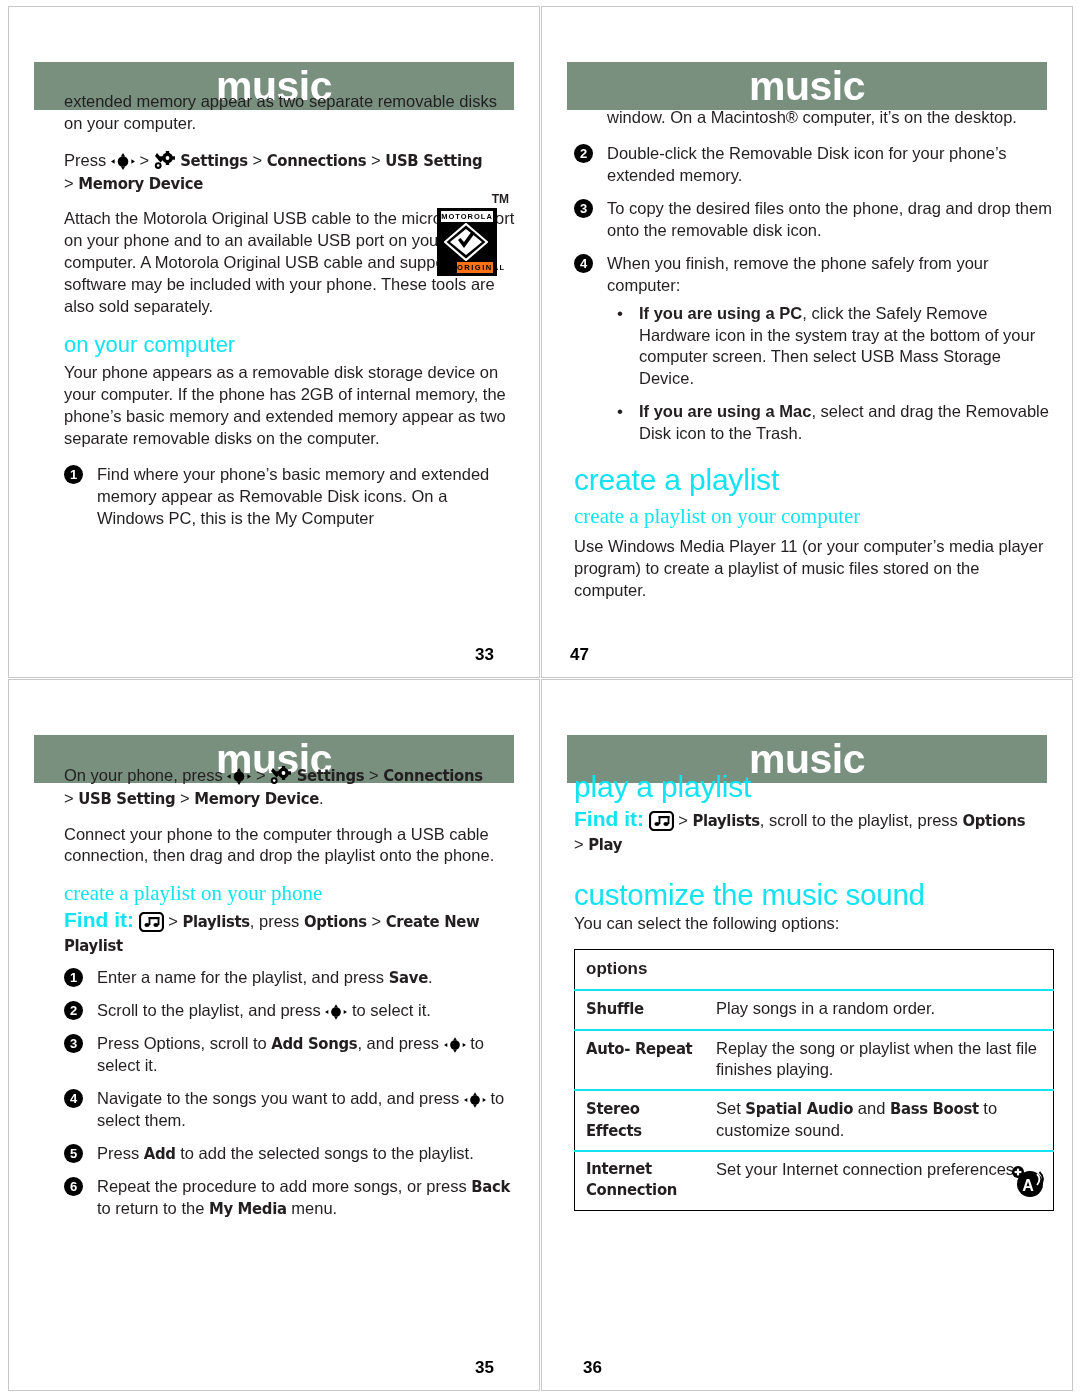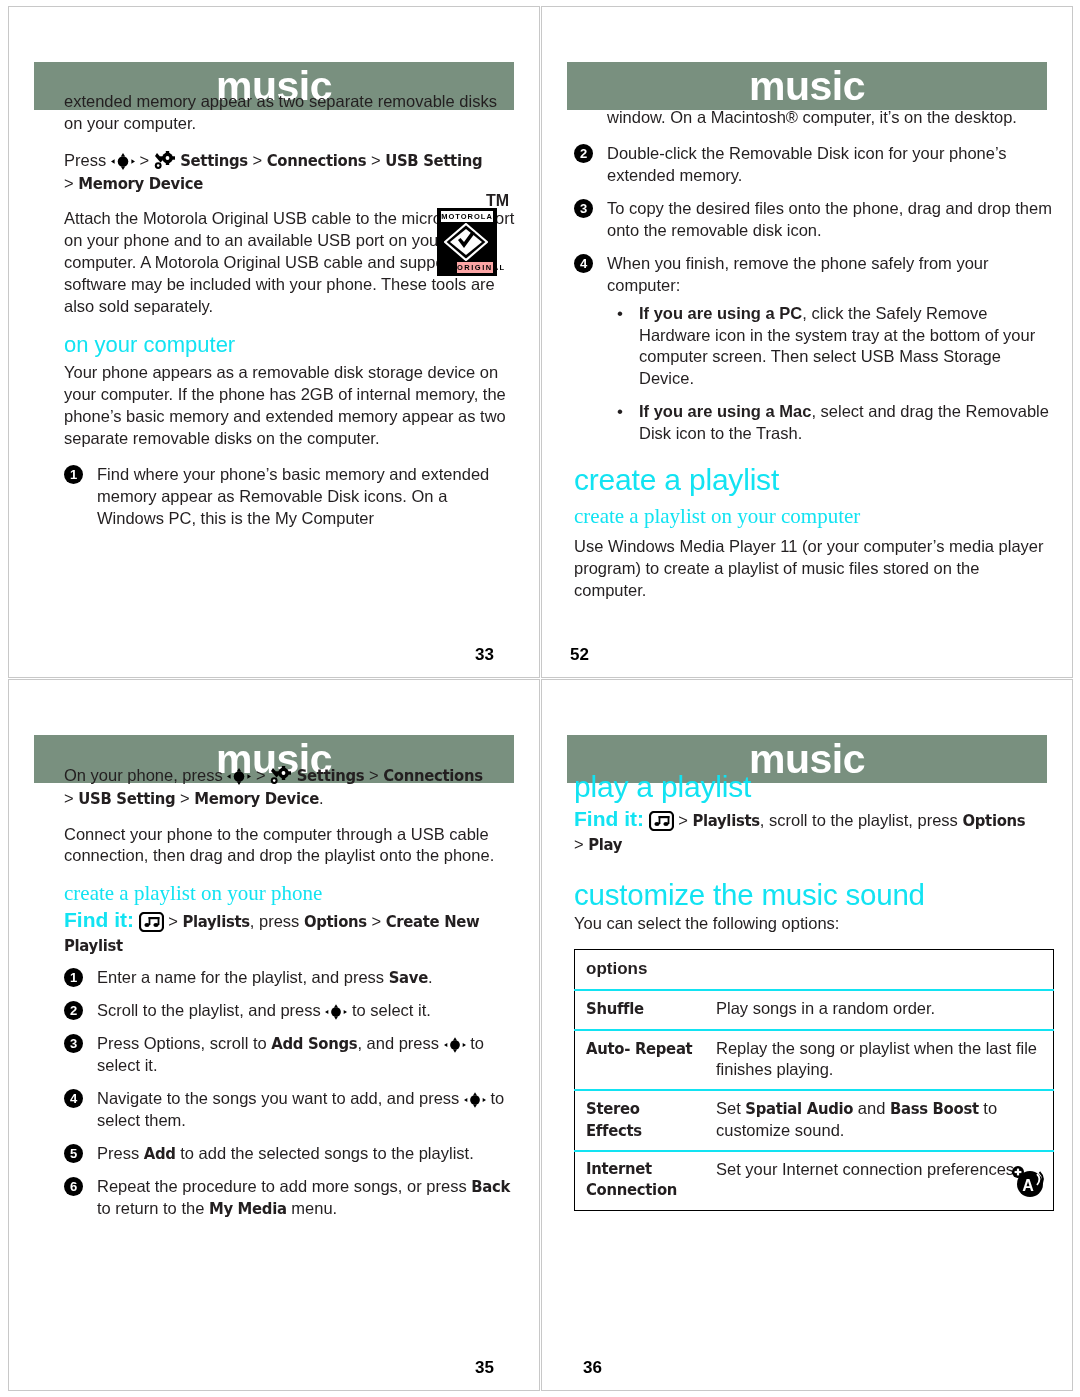--- a/index.html
+++ b/index.html
@@ -114,30 +114,30 @@
         <span>&gt;</span>
         <span class="cond">USB Setting</span><br>
         <span>&gt;</span>
         <span class="cond">Memory Device</span>
       </div>
 
       <div style="position:relative;">
         <p style="padding-right:0;">Attach the Motorola Original USB cable to the micro-USB port on your phone and to an available USB port on your computer. A Motorola Original USB cable and supporting software may be included with your phone. These tools are also sold separately.</p>
         <div style="position:absolute;right:10px;top:-4px;width:70px;">
           <div style="position:relative;">
-            <span style="position:absolute;right:-2px;top:-16px;font-size:16px;font-weight:bold;">TM</span>
+            <span style="position:absolute;right:-2px;top:-16px;font-size:12px;font-weight:bold;">TM</span>
             <div style="background:#000;width:60px;height:68px;position:relative;margin-top:4px;">
               <div style="position:absolute;left:4px;top:3px;right:4px;height:11px;background:#fff;color:#000;
                           font-size:7.5px;font-weight:bold;letter-spacing:1px;text-align:center;line-height:11px;">MOTOROLA</div>
               <svg style="position:absolute;left:7px;top:15px;" width="44" height="38" viewBox="0 0 44 38">
                 <polygon points="22,1 43,19 22,37 1,19" fill="none" stroke="#fff" stroke-width="2.2"></polygon>
                 <polygon points="22,6 38,19 22,32 6,19" fill="#fff"></polygon>
                 <path d="M14 17 L20 25 L31 10 L28 8 L20 19 L16.5 15 Z" fill="#000"></path>
               </svg>
-              <div style="position:absolute;left:20px;bottom:3px;right:4px;height:11px;background:#fca5a5;color:#000;
+              <div style="position:absolute;left:20px;bottom:3px;right:4px;height:11px;background:#f97316;color:#000;
                           font-size:7.5px;font-weight:bold;letter-spacing:1.5px;text-align:center;line-height:11px;">ORIGINAL</div>
             </div>
           </div>
         </div>
       </div>
 
       <h3 class="cy">on your computer</h3>
       <p>Your phone appears as a removable disk storage device on your computer. If the phone has 2GB of internal memory, the phone’s basic memory and extended memory appear as two separate removable disks on the computer.</p>
 
       <ol class="steps">
@@ -184,21 +184,21 @@
             </li>
           </ul>
         </li>
       </ol>
 
       <h2 class="cy" style="margin-top:18px;">create a playlist</h2>
       <h4 class="cy" style="margin-top:8px;">create a playlist on your computer</h4>
       <p style="margin-top:8px;">Use Windows Media Player 11 (or your computer’s media player program) to create a playlist of music files stored on the computer.</p>
     </div>
 
-    <div class="pgnum">52</div>
+    <div class="pgnum">47</div>
   </div>
     </div>
 
   <div class="page" id="p35">
       <div class="inner">
     <div class="banner">
       <span class="t">music</span>
     </div>
 
     <div class="body">

